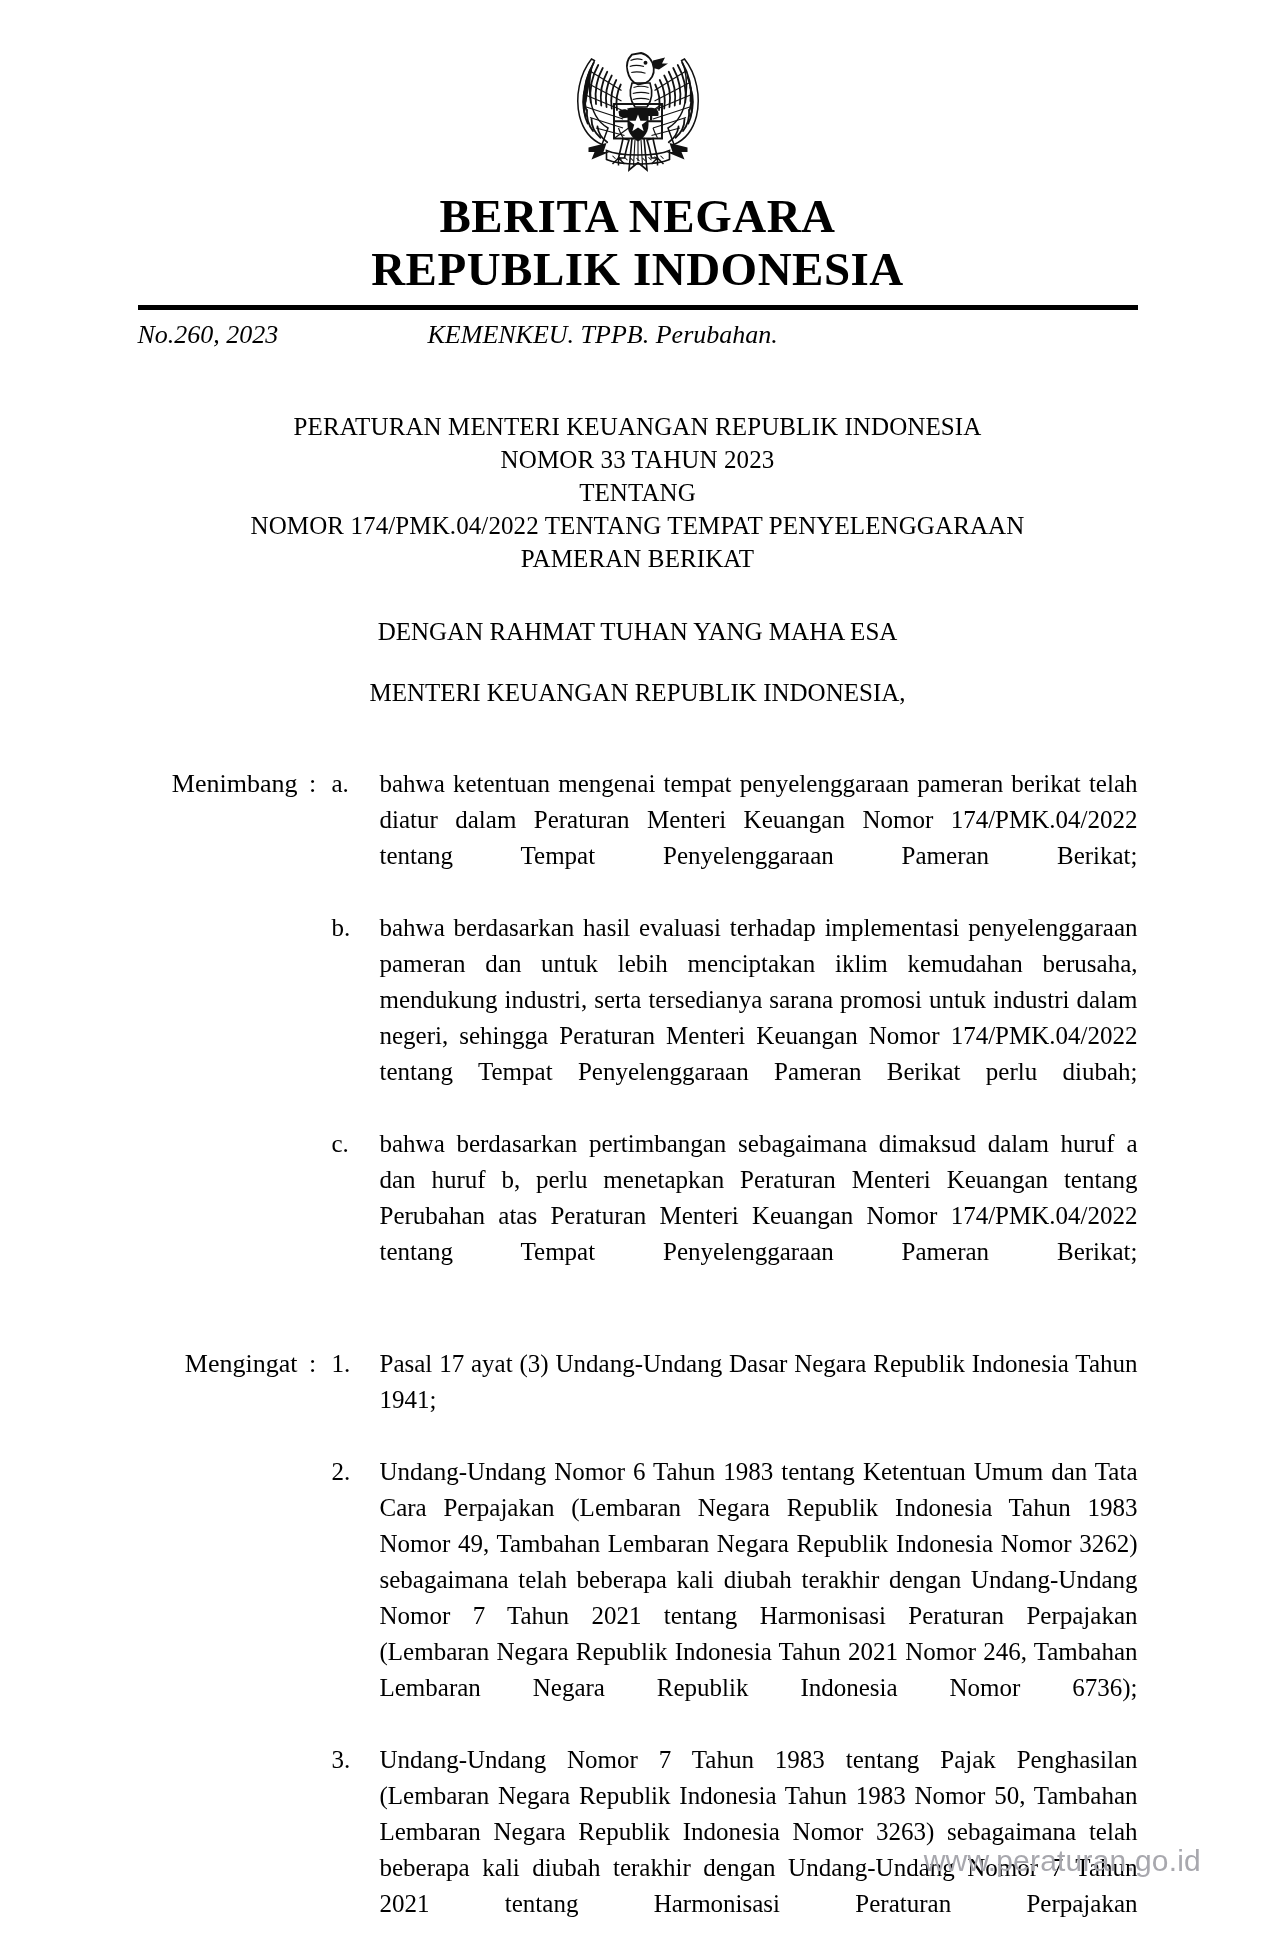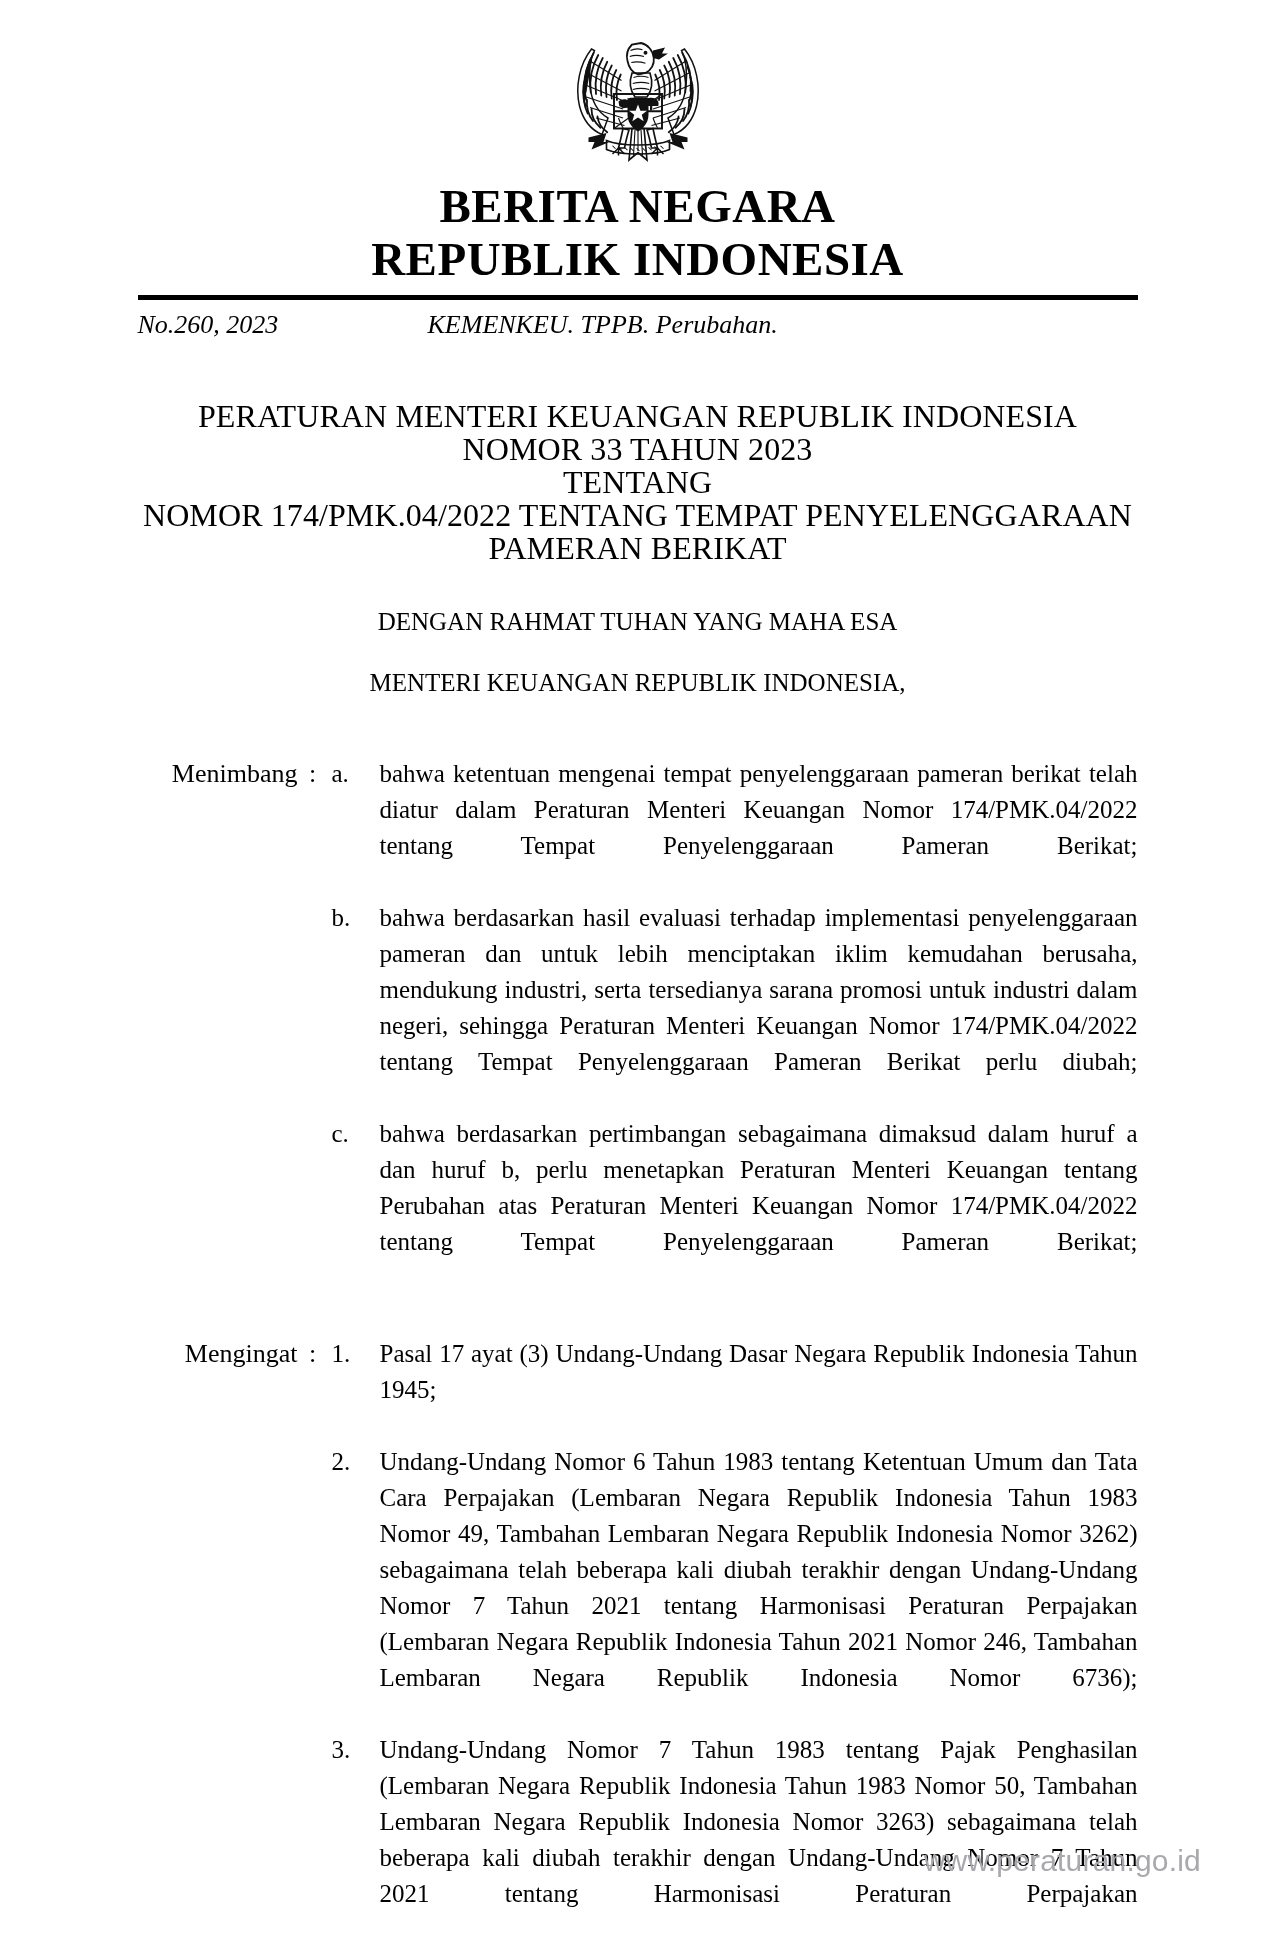--- a/index.html
+++ b/index.html
@@ -19,21 +19,21 @@
 
   .page {
     position: relative;
     width: 1275px;
     height: 1950px;
     box-sizing: border-box;
   }
 
   
   .masthead {
-    padding-top: 28px;
+    padding-top: 38px;
     text-align: center;
   }
   .emblem {
     width: 150px;
     height: 138px;
     margin: 0 auto;
     display: block;
   }
   .masthead-title {
     font-family: "Liberation Serif", "DejaVu Serif", serif;
@@ -73,21 +73,21 @@
     position: absolute;
     left: 290px;
     top: 0;
   }
 
   
   .title-block {
     width: 1000px;
     margin: 56px auto 0 auto;
     text-align: center;
-    font-size: 32px;
+    font-size: 25px;
     line-height: 33px;
     letter-spacing: 0.1px;
   }
   .title-block .tline { display: block; white-space: nowrap; }
 
   .invocation {
     width: 1000px;
     margin: 40px auto 0 auto;
     text-align: center;
     font-size: 25px;
@@ -338,21 +338,21 @@
     </div>
 
   </div>
 
   <div class="clause-block recalling">
 
     <div class="clause-row">
       <div class="clause-label">Mengingat</div>
       <div class="clause-colon">:</div>
       <div class="clause-marker">1.</div>
-      <div class="clause-text">Pasal 17 ayat (3) Undang-Undang Dasar Negara Republik Indonesia Tahun 1945;</div>
+      <div class="clause-text">Pasal 17 ayat (3) Undang-Undang Dasar Negara Republik Indonesia Tahun 1941;</div>
     </div>
 
     <div class="clause-row">
       <div class="clause-label"></div>
       <div class="clause-colon"></div>
       <div class="clause-marker">2.</div>
       <div class="clause-text">Undang-Undang Nomor 6 Tahun 1983 tentang Ketentuan Umum dan Tata Cara Perpajakan (Lembaran Negara Republik Indonesia Tahun 1983 Nomor 49, Tambahan Lembaran Negara Republik Indonesia Nomor 3262) sebagaimana telah beberapa kali diubah terakhir dengan Undang-Undang Nomor 7 Tahun 2021 tentang Harmonisasi Peraturan Perpajakan (Lembaran Negara Republik Indonesia Tahun 2021 Nomor 246, Tambahan Lembaran Negara Republik Indonesia Nomor 6736);</div>
     </div>
 
     <div class="clause-row">

